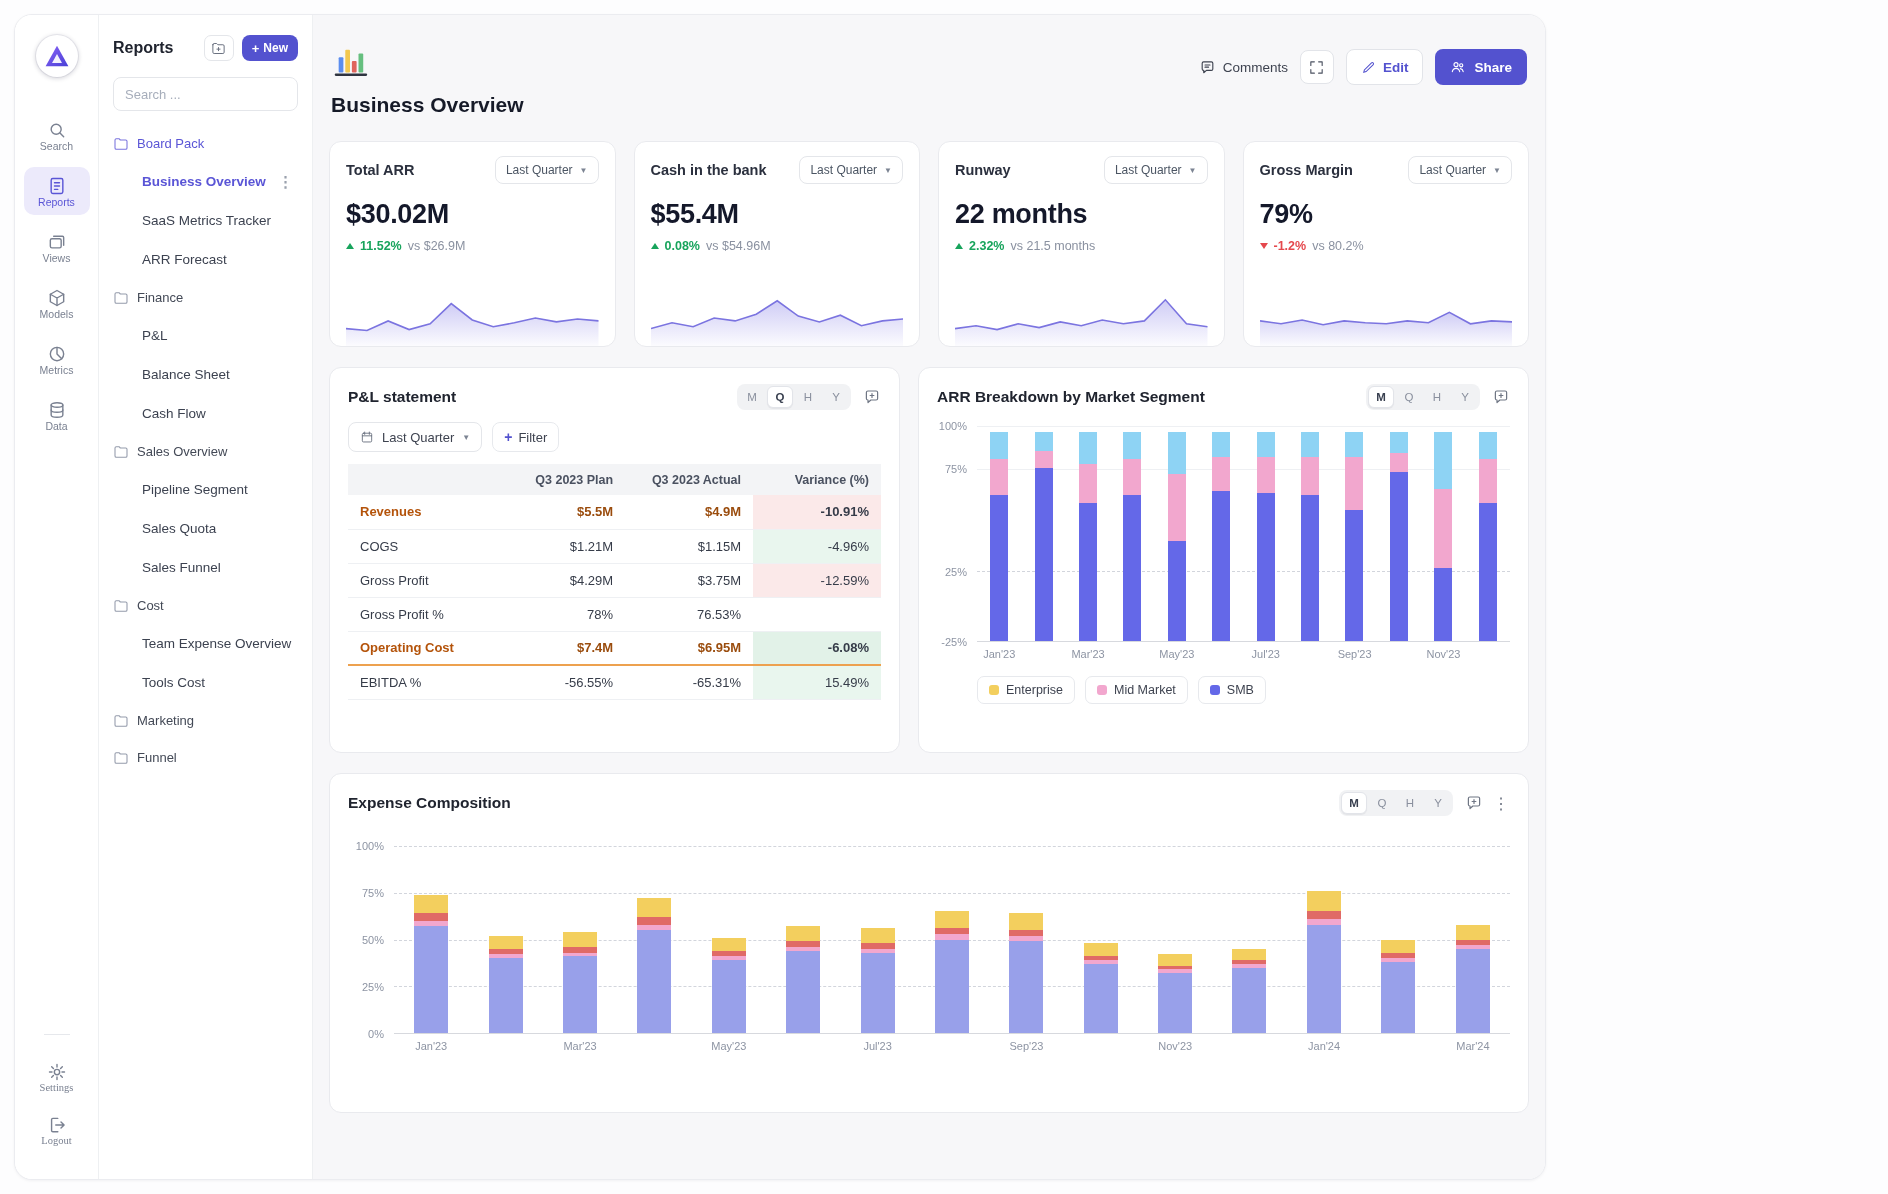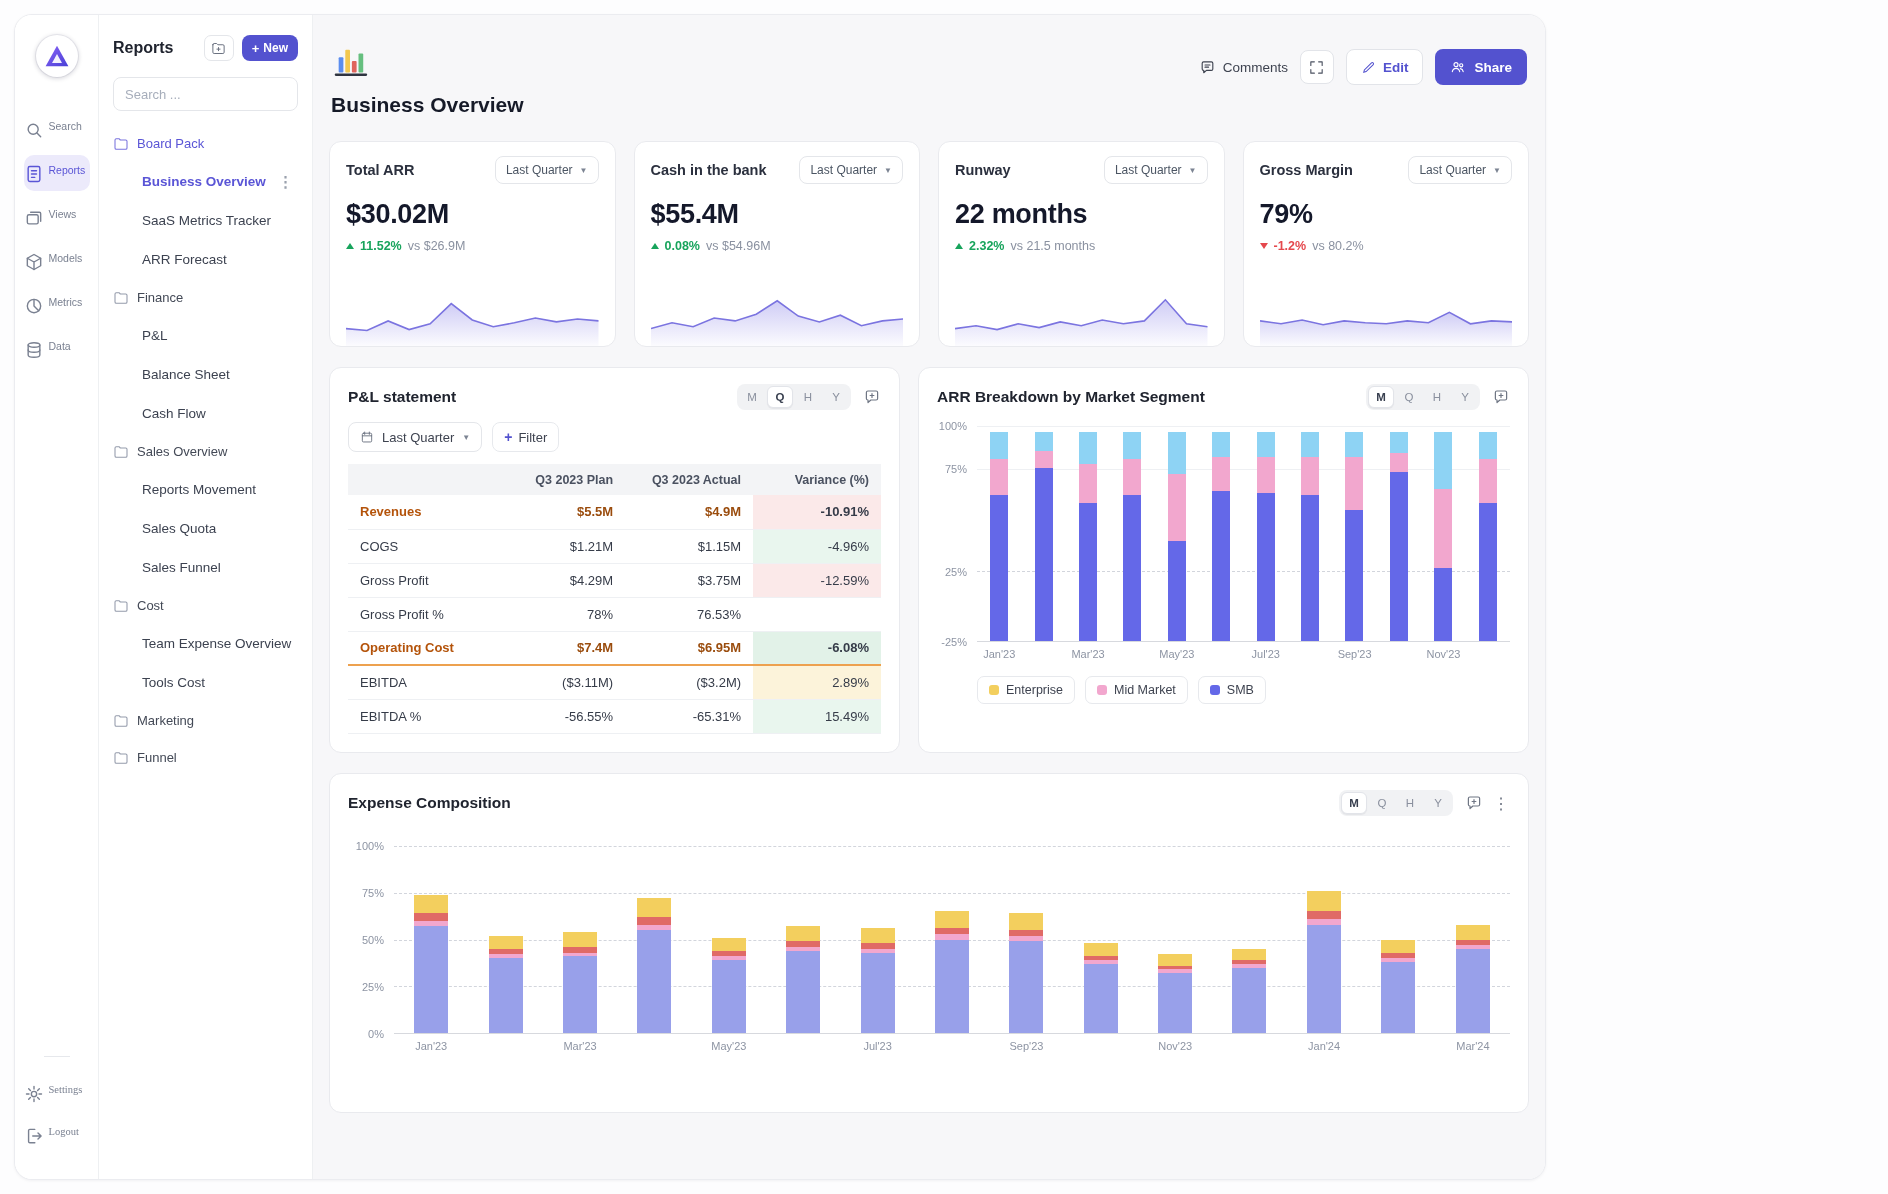--- a/index.html
+++ b/index.html
@@ -8,22 +8,22 @@
   .app{position:absolute;left:14px;top:14px;width:1532px;height:1166px;background:#fff;
        border:1px solid #ebecf0;border-radius:18px;display:flex;overflow:hidden;
        box-shadow:0 1px 3px rgba(18,20,35,.05);}
   
   .rail{width:84px;flex-shrink:0;border-right:1px solid #eef0f2;display:flex;flex-direction:column;
         align-items:center;padding:20px 0 26px;background:#fff;}
   .logo{width:42px;height:42px;border-radius:50%;background:#fff;display:flex;align-items:center;
         justify-content:center;box-shadow:0 1px 5px rgba(20,20,45,.22),0 0 0 1px #f1f1f5;cursor:pointer;}
   .logo svg{width:26px;height:26px;}
   .rail-nav{display:flex;flex-direction:column;gap:8px;margin-top:34px;width:100%;align-items:center;}
-  .rail-item{width:66px;padding:9px 0 7px;border-radius:10px;display:flex;flex-direction:row;
-             gap:5px;color:#7a8191;cursor:pointer;}
+  .rail-item{width:66px;padding:9px 0 7px;border-radius:10px;display:flex;flex-direction:column;
+             align-items:center;color:#7a8191;cursor:pointer;}
   .rail-item svg{width:20px;height:20px;stroke:currentColor;fill:none;stroke-width:1.7;
                  stroke-linecap:round;stroke-linejoin:round;}
   .rail-item span{font-size:10.5px;}
   .rail-item.active{background:#eceafb;color:#5a55d6;}
   .rail-bottom{margin-top:auto;display:flex;flex-direction:column;gap:6px;width:100%;align-items:center;font-family:Liberation Serif, serif;}
   .rail-divider{width:26px;border-top:1px solid #e6e8ec;margin:10px 0 12px;}
   
   .sidebar{width:214px;flex-shrink:0;border-right:1px solid #eef0f2;padding:20px 14px;background:#fff;
            display:flex;flex-direction:column;overflow:hidden;}
   .sb-head{display:flex;align-items:center;}
@@ -275,21 +275,21 @@
       <div class="tree-child">
         <span>Cash Flow</span>
       </div>
       <div class="tree-folder">
         <svg viewBox="0 0 24 24">
             <path d="M3 6a2 2 0 0 1 2-2h4l2 2h8a2 2 0 0 1 2 2v10a2 2 0 0 1-2 2H5a2 2 0 0 1-2-2V6z"></path>
           </svg>
         <span>Sales Overview</span>
       </div>
       <div class="tree-child">
-        <span>Reports Movement</span>
+        <span>Pipeline Segment</span>
       </div>
       <div class="tree-child">
         <span>Sales Quota</span>
       </div>
       <div class="tree-child">
         <span>Sales Funnel</span>
       </div>
       <div class="tree-folder">
         <svg viewBox="0 0 24 24">
             <path d="M3 6a2 2 0 0 1 2-2h4l2 2h8a2 2 0 0 1 2 2v10a2 2 0 0 1-2 2H5a2 2 0 0 1-2-2V6z"></path>
@@ -544,26 +544,20 @@
               <td>76.53%</td>
               <td></td>
             </tr>
             <tr class="em underline">
               <td class="lbl">Operating Cost</td>
               <td class="num">$7.4M</td>
               <td class="num">$6.95M</td>
               <td class="v-pos-strong">-6.08%</td>
             </tr>
             <tr>
-              <td class="lbl">EBITDA</td>
-              <td>($3.11M)</td>
-              <td>($3.2M)</td>
-              <td class="v-warn">2.89%</td>
-            </tr>
-            <tr>
               <td class="lbl">EBITDA %</td>
               <td>-56.55%</td>
               <td>-65.31%</td>
               <td class="v-pos">15.49%</td>
             </tr>
           </tbody>
         </table>
       </div>
 
       <div class="card panel">

